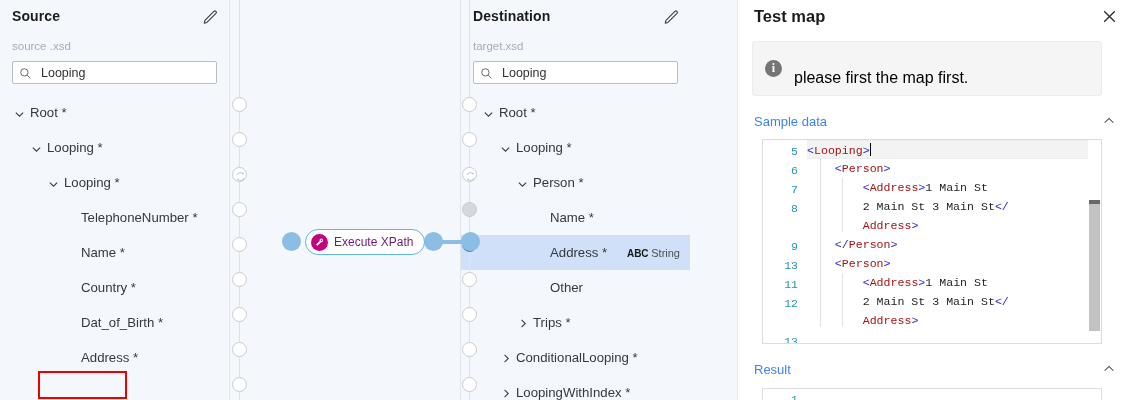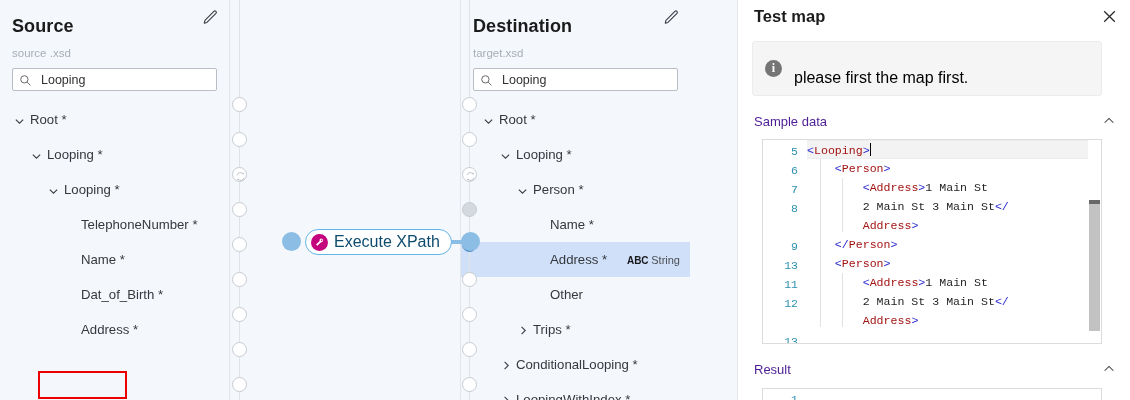--- a/index.html
+++ b/index.html
@@ -26,26 +26,25 @@
     background: #f4f8fd;
   }
   .panel.source { left: 0; border-right: 1px solid #e2e6ea; }
   .panel.dest   { left: 460px; border-left: 1px solid #e2e6ea; }
 
   .panel-head {
     position: relative;
     padding: 8px 12px 0 12px;
   }
   .panel-title {
-    font-size: 18px; font-weight: bold; color: #1b1b1b;
+    font-size: 14px; font-weight: bold; color: #1b1b1b;
     letter-spacing: .1px;
-    margin-top: 8px;
   }
   .panel-sub {
-    font-size: 11.5px; color: #a6adb4; margin-top: 10px;
+    font-size: 11.5px; color: #a6adb4; margin-top: 16px;
   }
   .pencil {
     position: absolute; right: 10px; top: 9px;
     width: 18px; height: 18px; cursor: pointer;
   }
   .pencil svg { display: block; }
 
   .search-box {
     margin: 9px 12px 0 12px;
     height: 23px;
@@ -121,21 +120,21 @@
     padding: 0 11px 0 5px;
     cursor: pointer;
     z-index: 4;
   }
   .fnode .fico {
     width: 17px; height: 17px; border-radius: 50%;
     background: #c3047c;
     display: flex; align-items: center; justify-content: center;
     margin-right: 6px; flex: 0 0 17px;
   }
-  .fnode .flabel { font-size: 16px; color: #0c4a6e; }
+  .fnode .flabel { font-size: 12px; color: #701a75; }
 
   .handle {
     position: absolute;
     width: 19px; height: 19px; border-radius: 50%;
     background: #8cbde4;
     z-index: 3;
   }
   .wire { position: absolute; height: 4px; background: #8cbde4; z-index: 2; }
 
   
@@ -166,21 +165,21 @@
     width: 17px; height: 17px; border-radius: 50%;
     background: #757575; color: #fff;
     font-size: 12px; font-weight: bold;
     display: flex; align-items: center; justify-content: center;
     flex: 0 0 17px; margin-right: 12px;
     font-family: "Liberation Serif", serif;
   }
 
   .sec-head {
     position: absolute; left: 16px;
-    font-size: 13px; color: #4c1d95;
+    font-size: 13px; color: #3b82f6;
   }
   .sec-chev { position: absolute; right: 14px; width: 14px; height: 14px; cursor: pointer; }
 
   .editor {
     position: absolute;
     border: 1px solid #dcdcdc;
     background: #ffffff;
     overflow: hidden;
   }
   .ed-gutter {
@@ -281,20 +280,24 @@
               </svg></span>
             <span class="lbl">Looping *</span>
           </div>
           <div class="trow" style="padding-left: 65px;">
             <span class="chev none"></span>
             <span class="lbl">TelephoneNumber *</span>
           </div>
           <div class="trow" style="padding-left: 65px;">
             <span class="chev none"></span>
             <span class="lbl">Name *</span>
+          </div>
+          <div class="trow" style="padding-left: 65px;">
+            <span class="chev none"></span>
+            <span class="lbl">Country *</span>
           </div>
           <div class="trow" style="padding-left: 65px;">
             <span class="chev none"></span>
             <span class="lbl">Dat_of_Birth *</span>
           </div>
           <div class="trow" style="padding-left: 65px;">
             <span class="chev none"></span>
             <span class="lbl">Address *</span>
           </div>
         </div>

